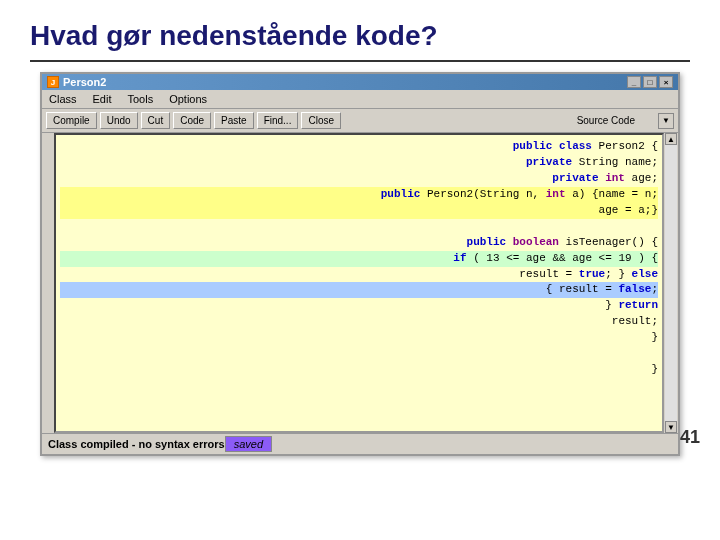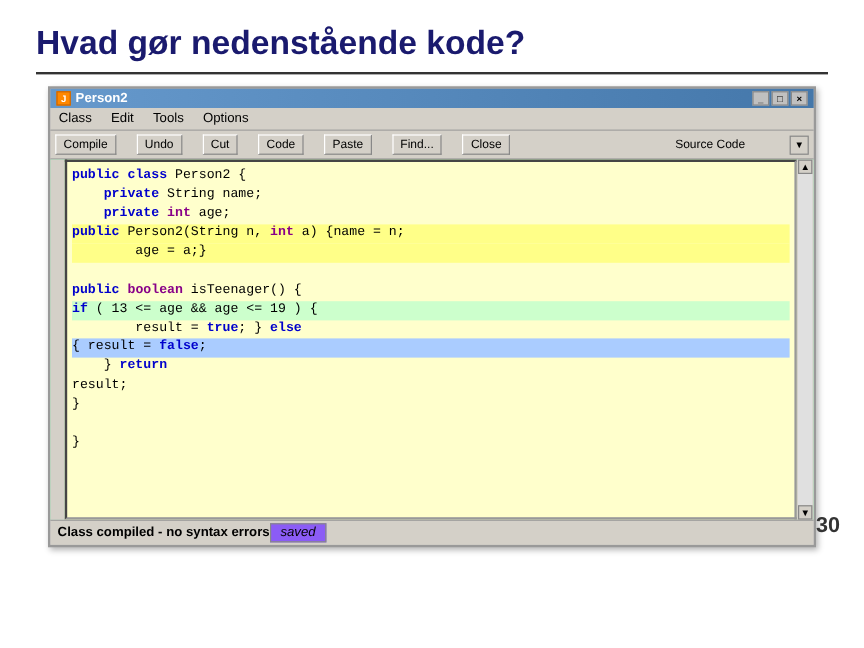--- a/index.html
+++ b/index.html
@@ -109,21 +109,21 @@
       padding: 1px 3px;
       color: #000;
       font-size: 11px;
     }
 
     .ide-toolbar {
       background: #d4d0c8;
       padding: 3px 4px;
       display: flex;
       align-items: center;
-      gap: 17px;
+      gap: 3px;
       border-bottom: 1px solid #999;
     }
 
     .toolbar-btn {
       background: #d4d0c8;
       border: 1px solid #888;
       border-top-color: #fff;
       border-left-color: #fff;
       padding: 2px 6px;
       font-size: 10px;
@@ -149,21 +149,22 @@
       display: flex;
       align-items: center;
       justify-content: center;
       font-size: 8px;
       cursor: pointer;
     }
 
     
     .ide-editor-container {
       display: flex;
-      background: #86efac;
+      background: #0c4a6e;
+      text-align: right;
     }
 
     .ide-editor-scroll-left {
       width: 12px;
       background: #d4d0c8;
     }
 
     .ide-editor {
       flex: 1;
       background: #ffffcc;
@@ -331,15 +332,15 @@
       </div>
     </div>
 
     <div class="ide-statusbar">
       <span class="status-text">Class compiled - no syntax errors</span>
       <span class="saved-badge">saved</span>
     </div>
 
   </div>
 
-  <div class="slide-number">30</div>
+  <div class="slide-number">41</div>
 
 </div>
 
 </body></html>

